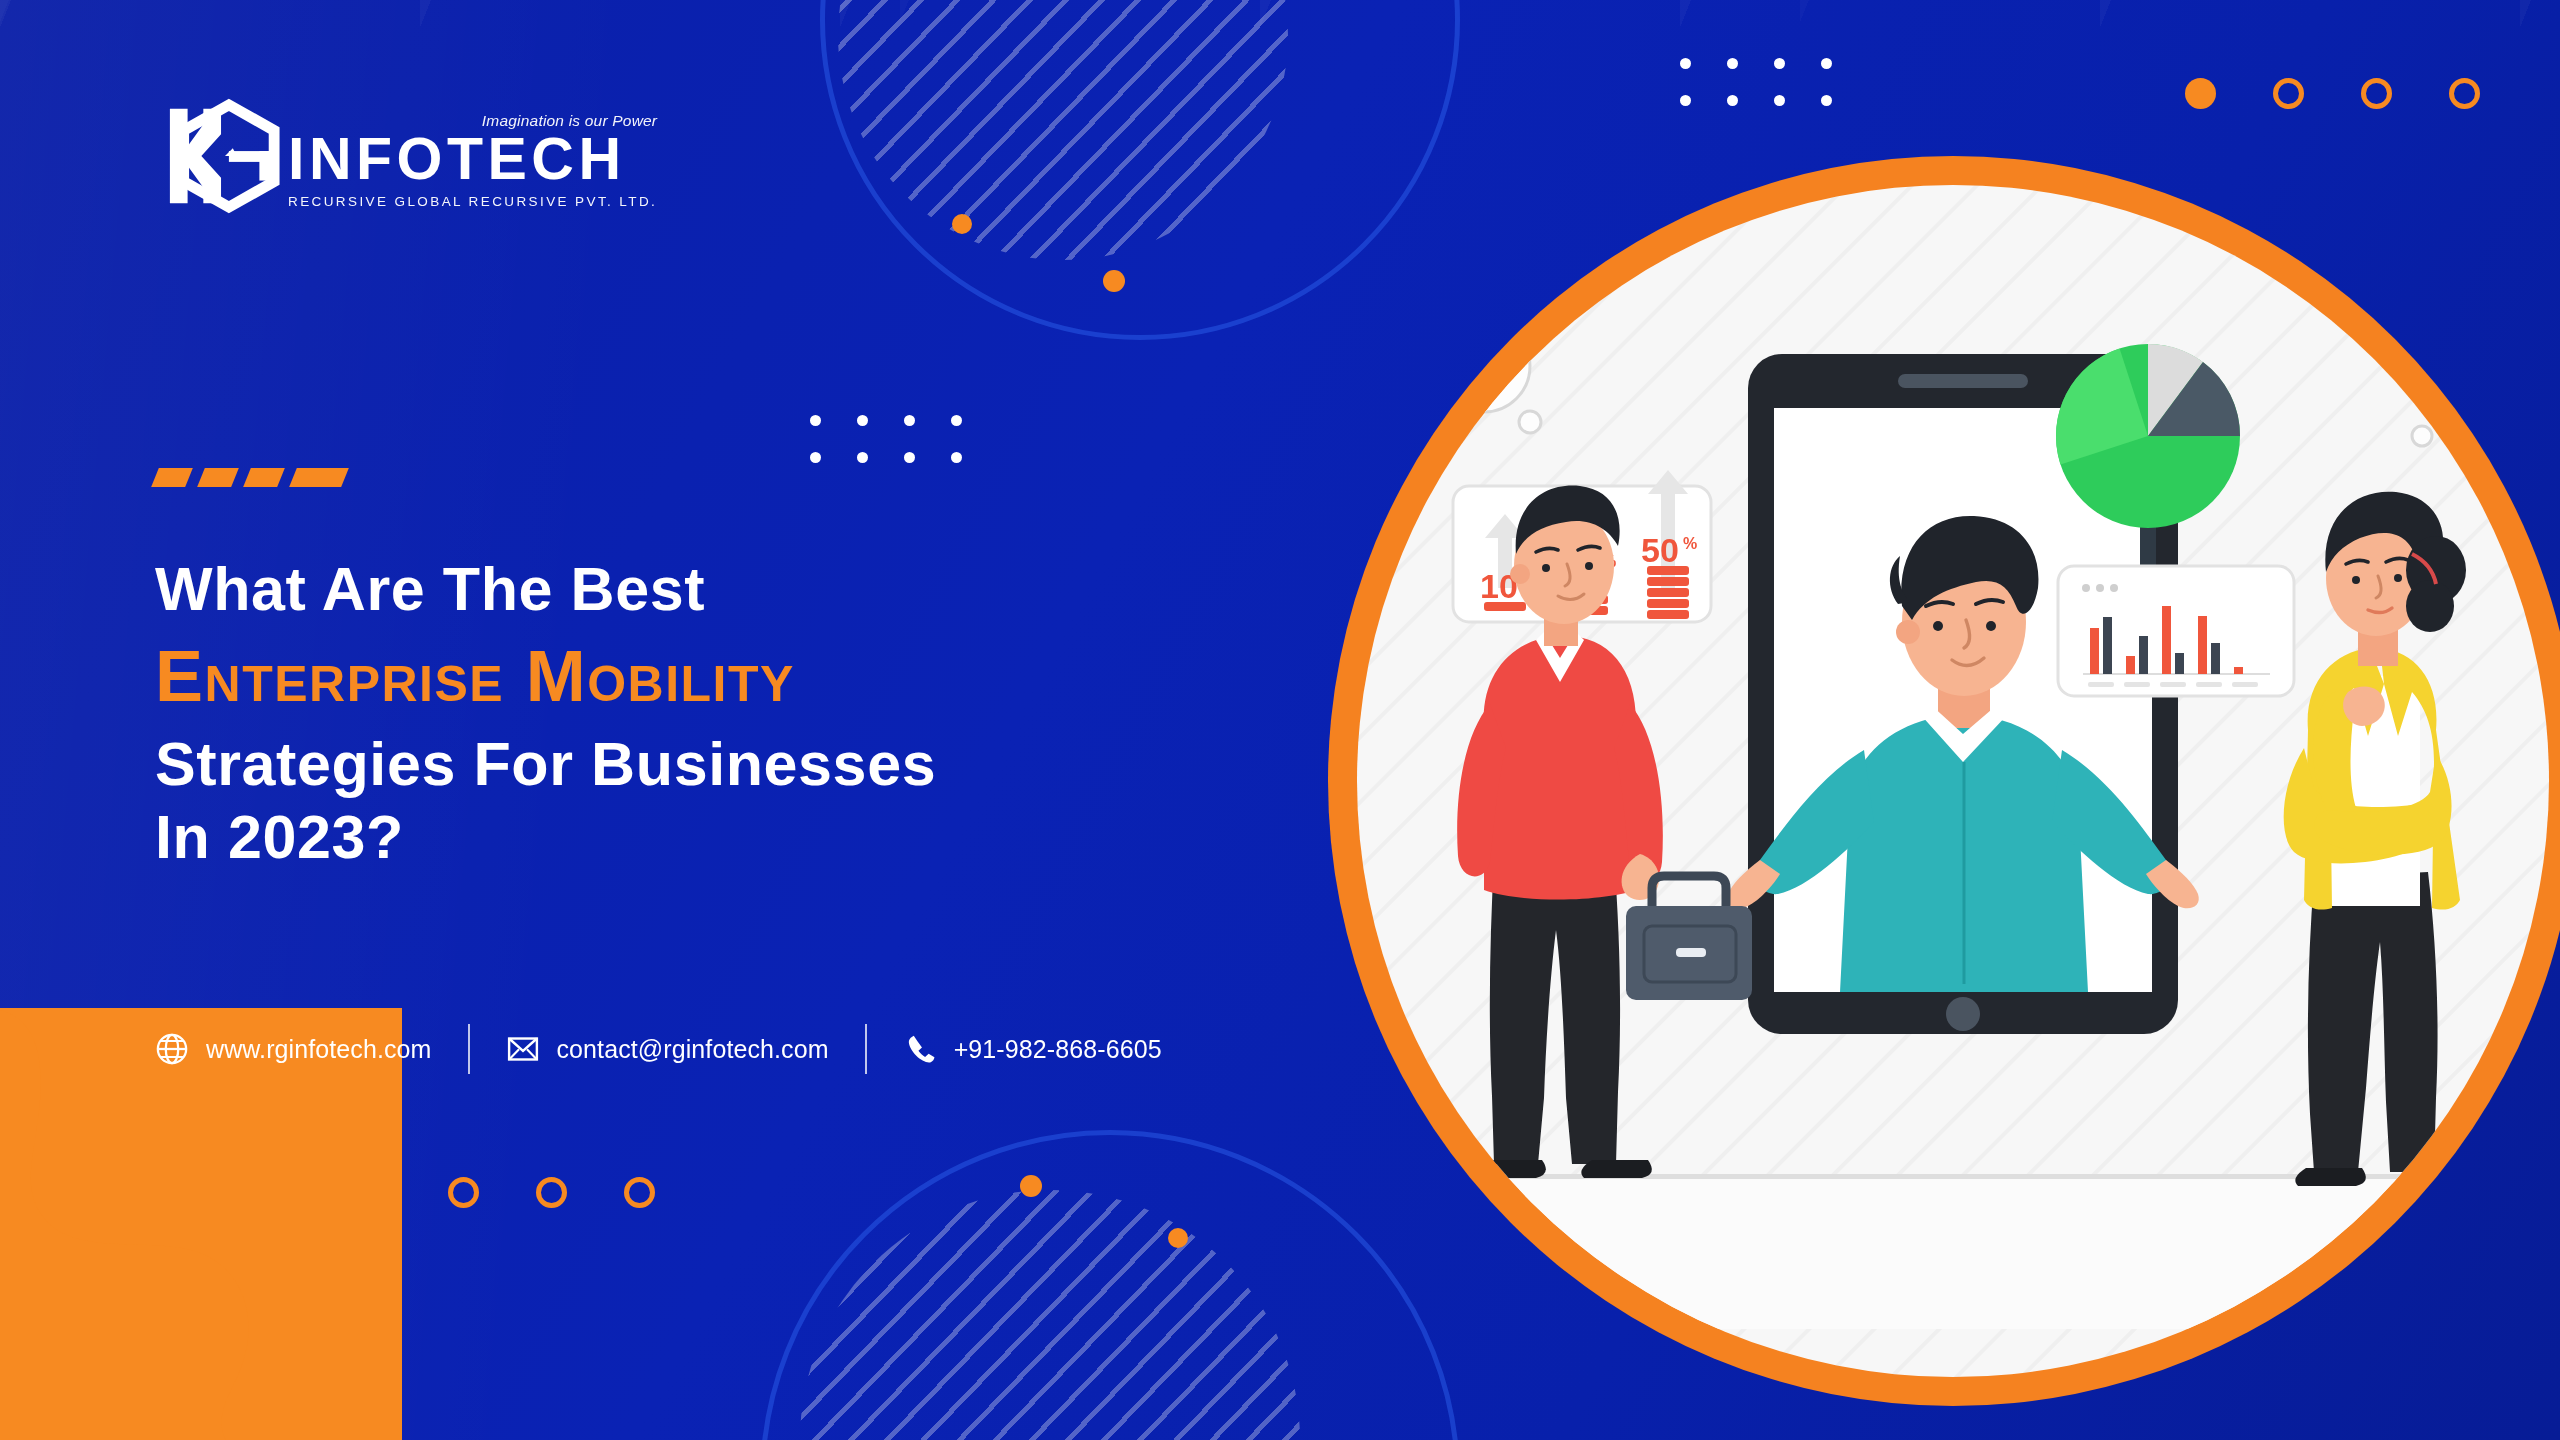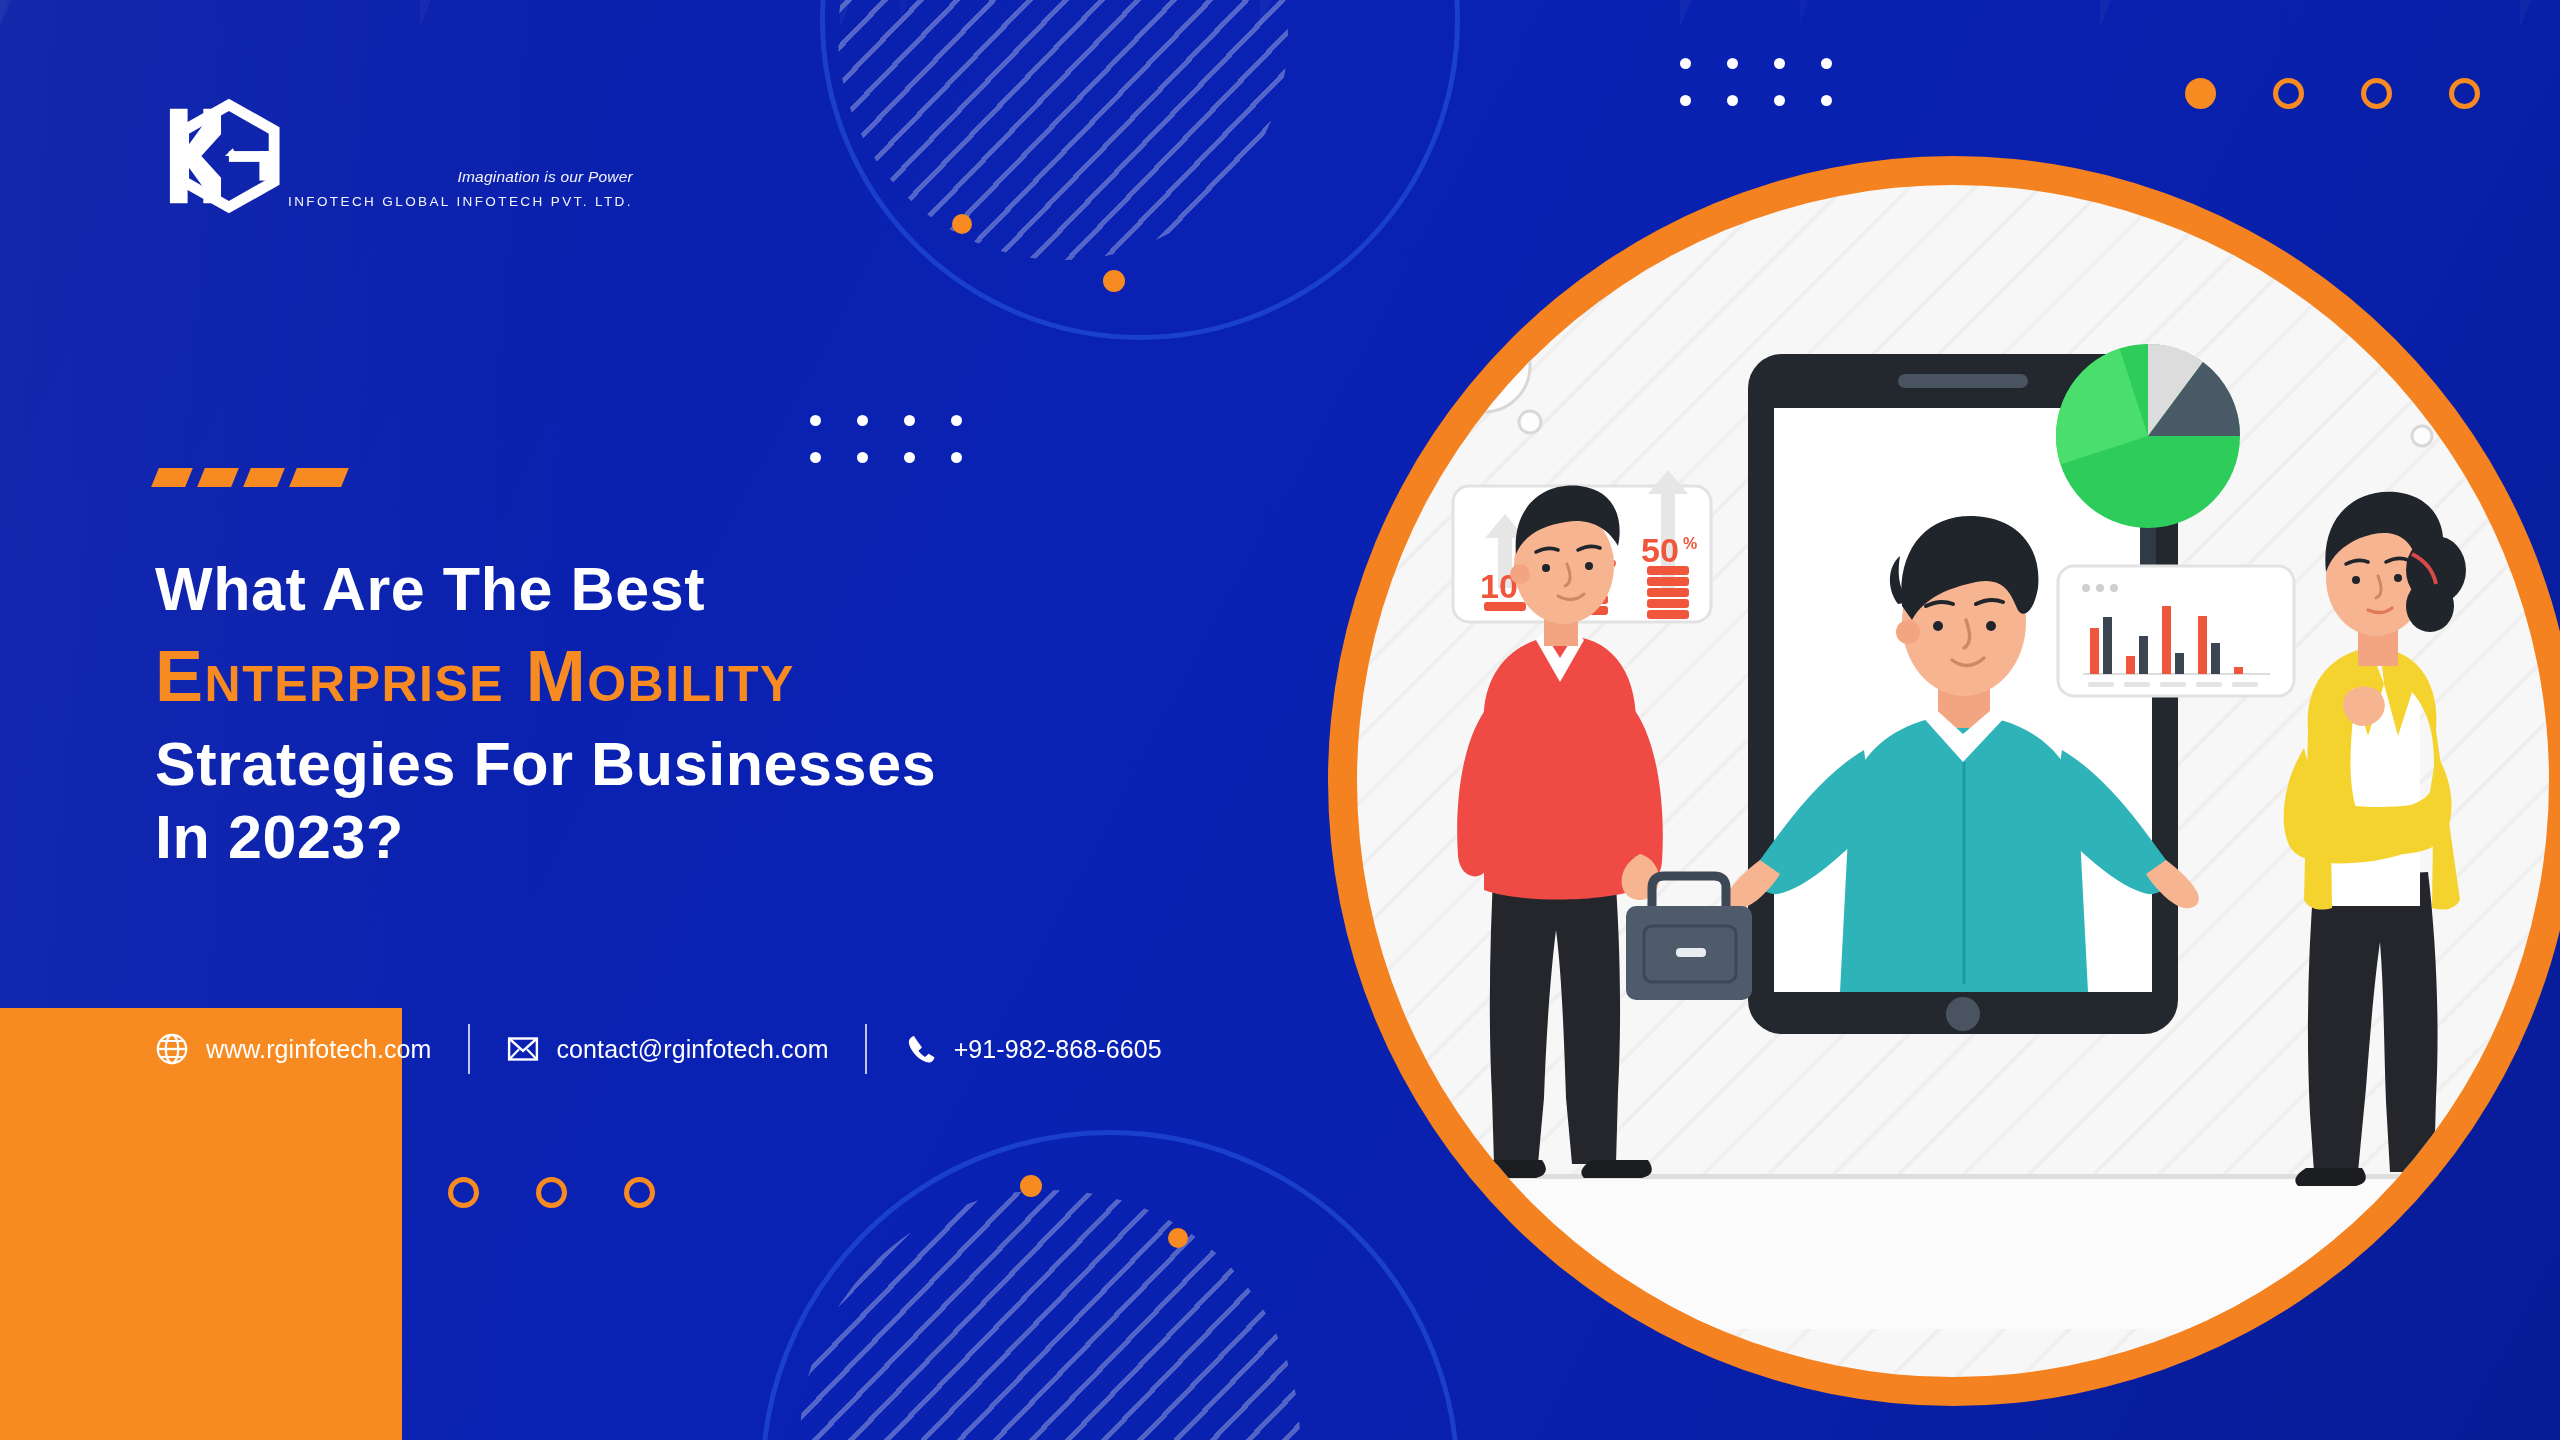--- a/index.html
+++ b/index.html
@@ -196,21 +196,22 @@
   <div id="logo-block">
     <svg id="logo-mark" viewBox="0 0 120 120">
       <path d="M6,12 L24,12 L24,50 L40,28 L40,12 L58,12 L58,38 L38,60 L58,82 L58,108 L40,108 L40,92 L24,70 L24,108 L6,108 Z" fill="#ffffff"></path>
       <path d="M66,8 L112,34 L112,86 L66,112 L20,86 L20,34 Z" fill="none" stroke="#ffffff" stroke-width="11"></path>
       <rect x="66" y="55" width="42" height="11" fill="#ffffff"></rect>
       <rect x="97" y="55" width="11" height="30" fill="#ffffff"></rect>
       <path d="M74,60 L62,60 L70,52 Z" fill="#ffffff"></path>
     </svg>
     <div id="logo-text-col">
       <span id="logo-tagline">Imagination is our Power</span>
-      <span id="logo-sub">INFOTECH GLOBAL INFOTECH PVT. LTD.</span>
+      <span id="logo-wordmark">INFOTECH</span>
+      <span id="logo-sub">RECURSIVE GLOBAL RECURSIVE PVT. LTD.</span>
     </div>
   </div>
 
   <div id="hero">
     <div id="accent-bars">
       <i></i>
         <i></i>
         <i></i>
         <i></i>
     </div>

